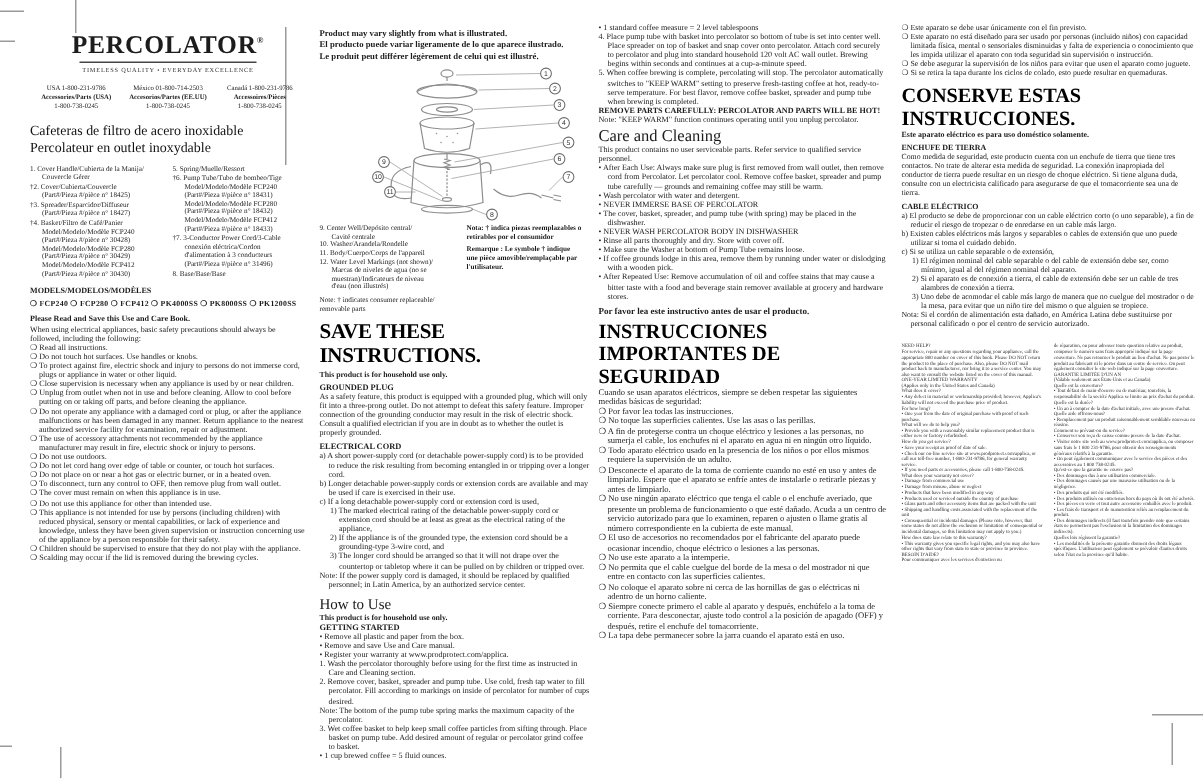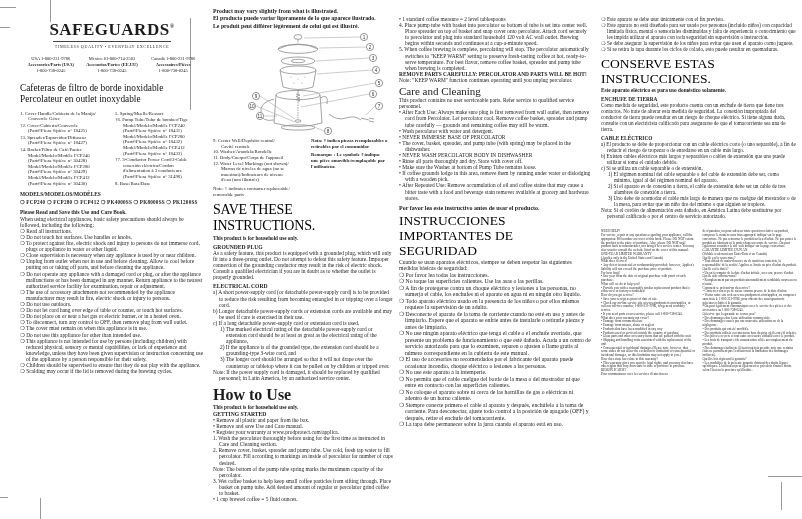--- a/index.html
+++ b/index.html
@@ -3,21 +3,21 @@
 <meta charset="utf-8">
 <style>
   * { margin:0; padding:0; box-sizing:border-box; }
   html,body { background:#fff; }
   .page { position:relative; width:802px; height:519px; background:#ffffff; overflow:hidden;
           font-family:"Liberation Serif", serif; color:#1c1c1c; }
   .mark { position:absolute; background:#9a9a9a; }
 
   .col { position:absolute; }
   .col1 { left:20px; top:12px; width:184px; }
-  .col2 { left:213px; top:8px; width:180px; }
+  .col2 { left:213px; top:20px; width:180px; }
   .col3 { left:399px; top:16px; width:192px; }
   .col4 { left:601px; top:16px; width:196px; }
 
   .b { font-weight:bold; }
 
   
   .logo { text-align:center; font-weight:bold; font-size:17px; letter-spacing:.5px; margin-top:8px; }
   .logo sup { font-size:6px; vertical-align:super; }
   .tagline { width:118px; margin:1px auto 0; text-align:center; font-size:4.2px; letter-spacing:.55px;
              border-top:.7px solid #444; padding-top:1.5px; color:#333; }
@@ -27,40 +27,40 @@
 
   
   .partsrow { display:flex; gap:5px; margin-top:5px; }
   .plist { font-size:4.8px; line-height:5.6px; }
   .plist .pi { white-space:pre-line; padding-left:8px; text-indent:-8px; margin-bottom:1px; }
   .pl-left { width:90px; } .pl-right { width:89px; }
   .models-h { font-size:5.4px; font-weight:bold; margin-top:4px; }
   .models-l { font-size:5.2px; font-weight:bold; margin-top:1.5px; letter-spacing:.2px; }
   .pleaseread { font-size:5.4px; font-weight:bold; margin-top:4px; }
 
-  .bigh { font-weight:normal; color:#000; }
+  .bigh { font-weight:bold; color:#000; }
   .safeh { font-size:16.5px; letter-spacing:-.3px; margin-top:1px; }
   .intro { font-size:5.4px; line-height:6.1px; margin-top:1px; }
   .blist .li { font-size:5.4px; line-height:6.1px; padding-left:6px; text-indent:-6px; }
   .blist-es .li { font-size:5.7px; line-height:6.5px; padding-left:6px; text-indent:-6px; }
   .li.ind { padding-left:13px; text-indent:-6px; margin-left:0; }
 
   
   .varynote { font-size:5.8px; line-height:7.4px; font-weight:bold; }
   .diagram { display:block; margin:2px auto 0; }
   .p2row { display:flex; gap:6px; margin-top:2px; }
   .p2l { width:92px; } .p2r { width:82px; }
   .p2l .pi, .p2r .pi { font-size:4.8px; line-height:5.6px; }
   .tnote { font-size:4.8px; line-height:5.6px; margin-top:3px; white-space:pre-line; }
   .tnote-b { font-weight:bold; }
   .saveh { font-size:14px; letter-spacing:-.2px; margin-top:5px; }
   .subbold { font-size:5.2px; font-weight:bold; margin-top:.5px; }
   .sech { font-size:5.6px; font-weight:bold; margin-top:3px; }
   .para { font-size:5.4px; line-height:6.15px; }
-  .howh { font-size:16px; font-weight:bold; margin-top:5px; }
+  .howh { font-size:10px; font-weight:normal; margin-top:5px; }
 
   
   .careh { font-size:11px; font-weight:normal; margin-top:2px; }
   .eslead { font-size:6px; font-weight:bold; margin-top:4px; }
   .segh { font-size:13.5px; line-height:15px; white-space:pre-line; margin-top:2px; }
 
   
   .consh { font-size:13.5px; line-height:15px; white-space:pre-line; margin-top:4px; }
   .c4sub { font-size:5.3px; font-weight:bold; margin-top:1px; }
   .c4 .para { font-size:5.2px; line-height:6px; }
@@ -83,21 +83,21 @@
   <div class="mark" style="left:50px;top:0;width:1px;height:22px"></div>
   <div class="mark" style="left:0;top:7px;width:16px;height:1px"></div>
   <div class="mark" style="left:0;top:27px;width:10px;height:1px"></div>
   <div class="mark" style="left:190px;top:18px;width:1px;height:92px"></div>
   <div class="mark" style="left:40px;top:498px;width:1px;height:21px"></div>
   <div class="mark" style="left:0;top:497px;width:8px;height:1px"></div>
   <div class="mark" style="left:768px;top:476px;width:34px;height:1px"></div>
   <div class="mark" style="left:781px;top:482px;width:1px;height:28px"></div>
 
   <div class="col col1">
-    <div class="logo"><span>SAFEGUARDS</span><sup>®</sup></div>
+    <div class="logo"><span>PERCOLATOR</span><sup>®</sup></div>
     <div class="tagline">TIMELESS QUALITY • EVERYDAY EXCELLENCE</div>
 
     <div class="contacts">
 
         <div class="contact">
           <div>USA 1-800-231-9786</div>
           <div class="b">Accessories/Parts (USA)</div>
           <div>1-800-738-0245</div>
         </div>
 
@@ -109,21 +109,21 @@
 
         <div class="contact">
           <div>Canadá 1-800-231-9786</div>
           <div class="b">Accessoires/Pièces</div>
           <div>1-800-738-0245</div>
         </div>
       </div>
 
     <div class="title">
 
-        <div>Cafeteras de filtro de borde inoxidable</div>
+        <div>Cafeteras de filtro de acero inoxidable</div>
         <div>Percolateur en outlet inoxydable</div>
       </div>
 
     <div class="partsrow">
       <div class="plist pl-left">
 
       <div class="pi">1.  Cover Handle/Cubierta de la Manija/
 Couvercle Gérer</div>
           <div class="pi">†2. Cover/Cubierta/Couvercle
 (Part#/Pieza #/pièce n° 18425)</div>

